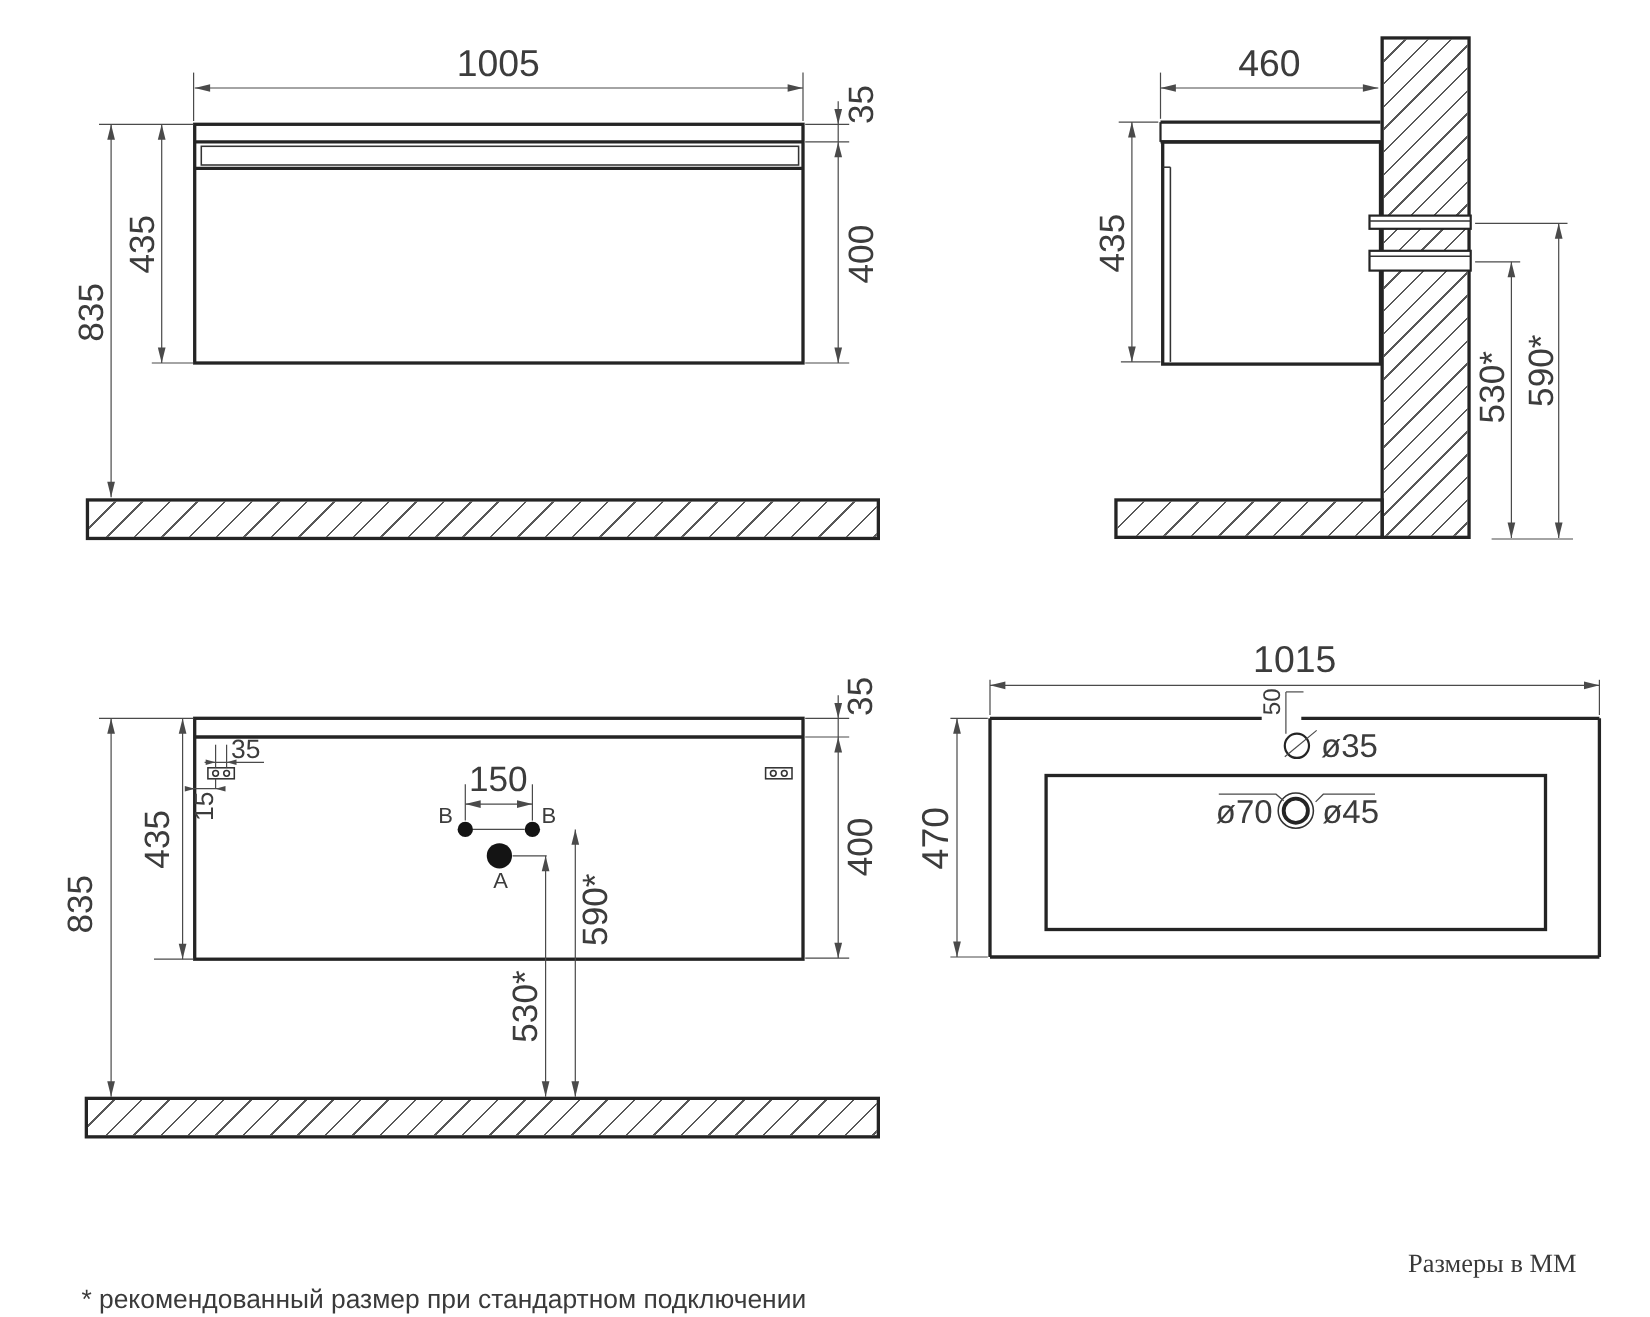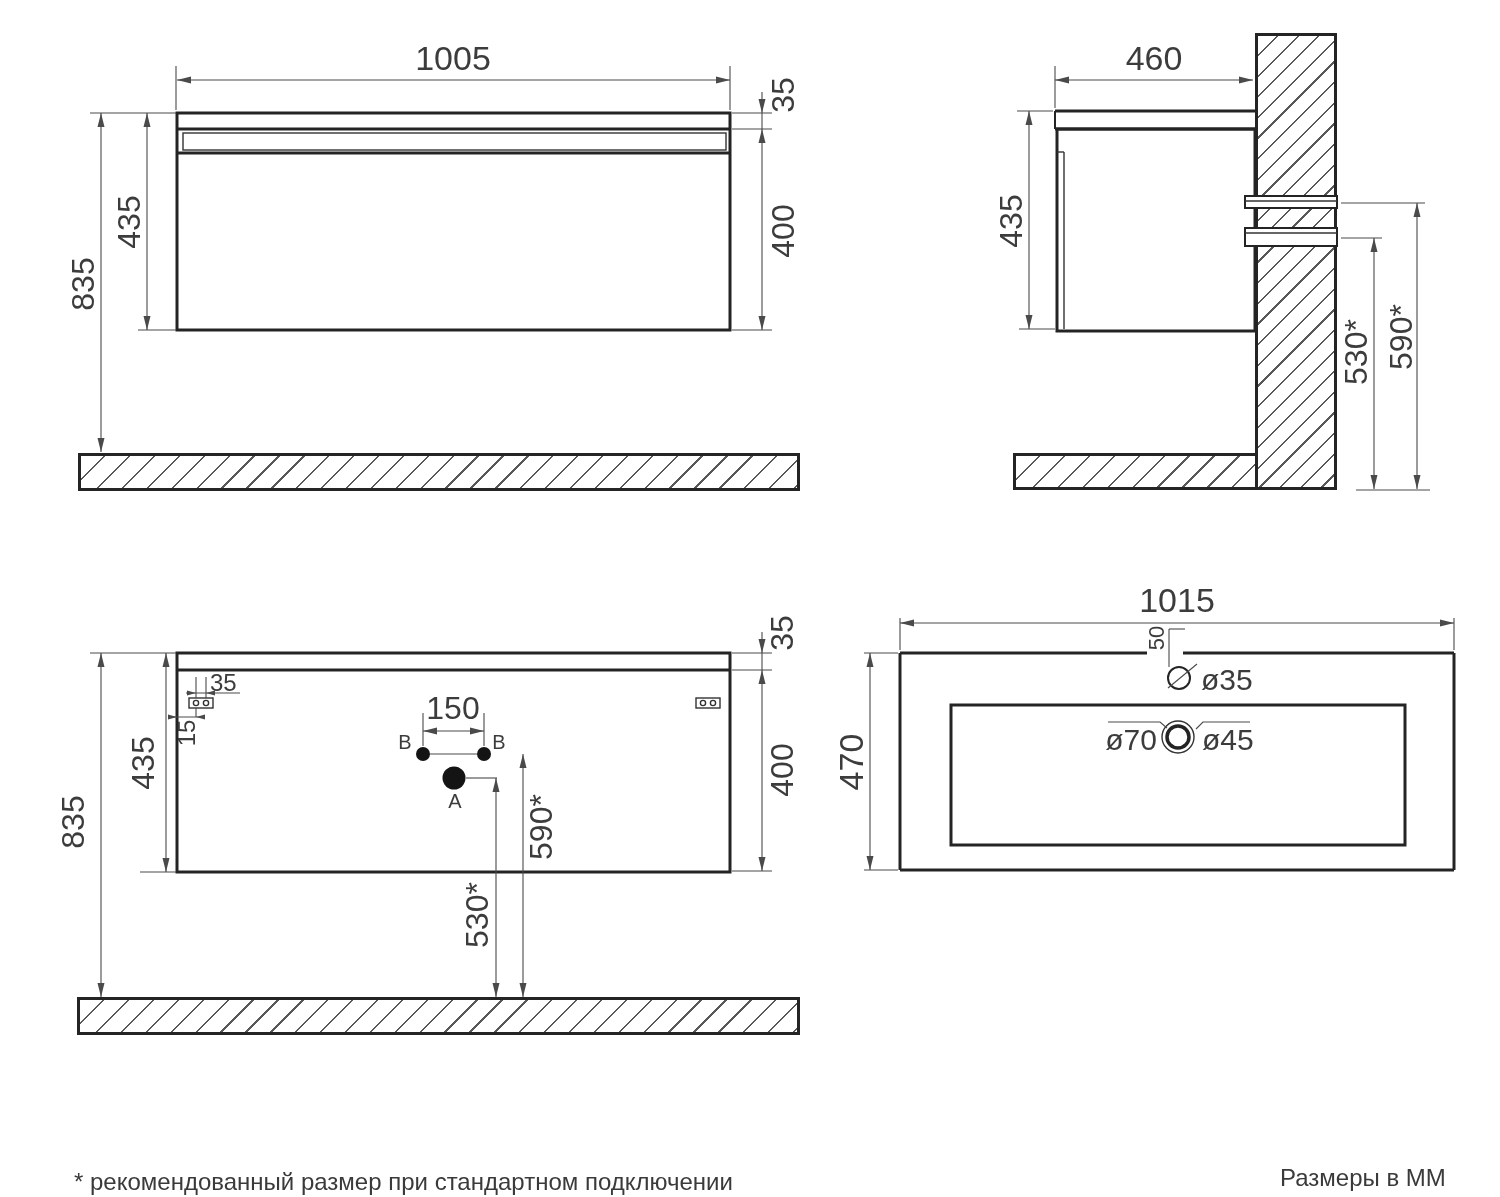--- a/index.html
+++ b/index.html
@@ -24,21 +24,21 @@
   .t34{font-size:34px;}
   .t32{font-size:32px;}
   .t30{font-size:30px;}
   .t24{font-size:24px;}
   .t22{font-size:22px;}
   .t20{font-size:20px;}
   .mid{text-anchor:middle;dominant-baseline:central;}
   .st{text-anchor:start;dominant-baseline:central;}
   .en{text-anchor:end;dominant-baseline:central;}
   .notes{position:absolute;left:74px;top:1094px;font-size:24px;line-height:35px;color:#3a3a3a;white-space:pre;}
-  .units{position:absolute;left:1280px;top:1164px;font-size:24px;color:#3a3a3a;}
+  .units{position:absolute;left:1280px;top:1136px;font-size:24px;color:#3a3a3a;font-family:Liberation Serif, serif;}
 </style>
 </head>
 <body>
 
 <div id="stage">
 
   <div id="floor-front" class="hatch"></div>
   <div id="wall-side" class="hatch dense"></div>
   <div id="floor-side" class="hatch"></div>
   <div id="floor-rear" class="hatch"></div>

